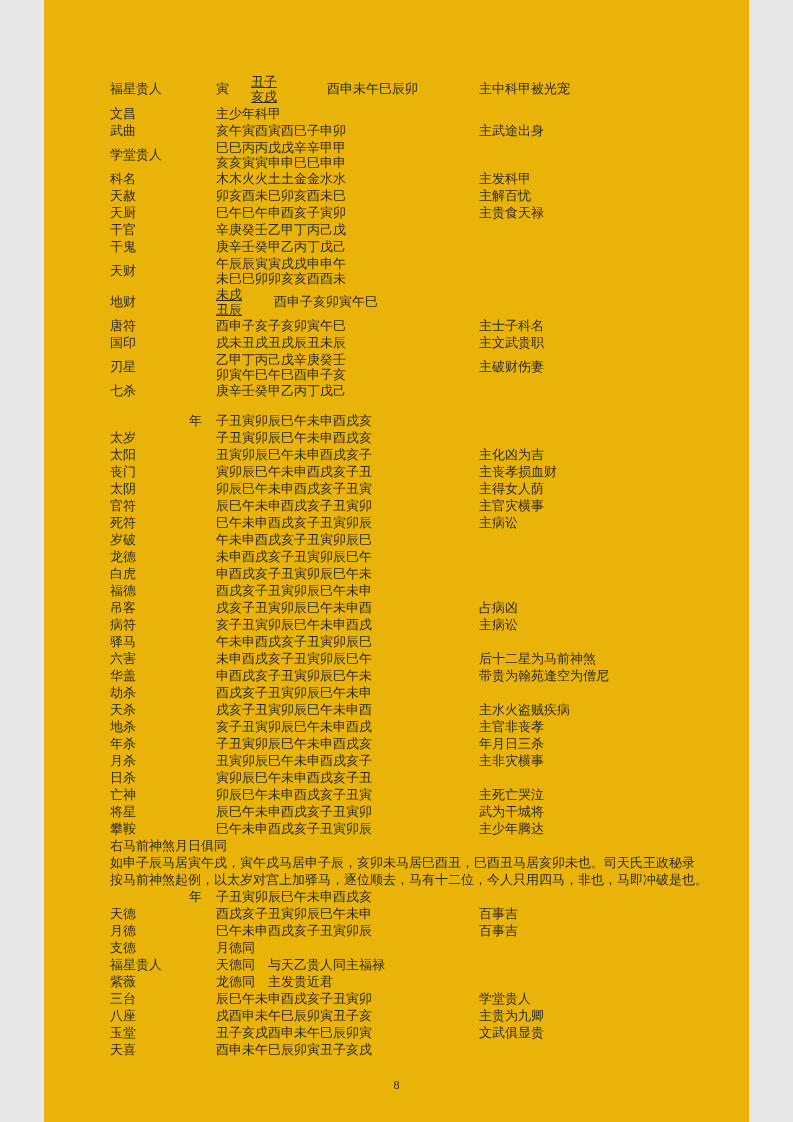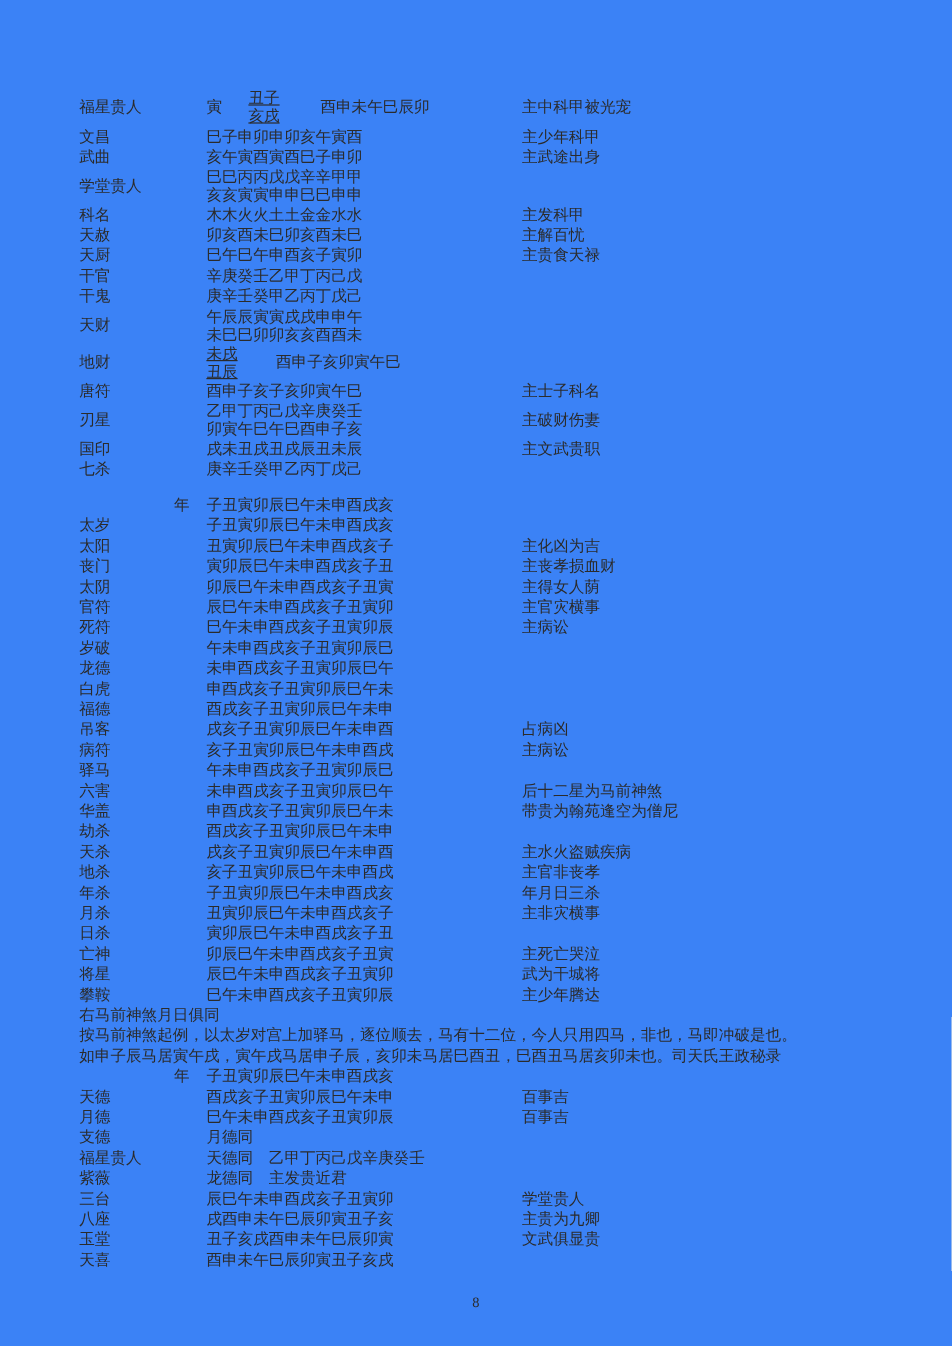--- a/index.html
+++ b/index.html
@@ -1,34 +1,34 @@
 <!DOCTYPE html>
 <html><head>
 <meta charset="utf-8">
 <style>
   html,body{margin:0;padding:0;background:#e8e8e8;}
   .page{
-    position:relative;width:793px;height:1122px;background:#3b82f6;
+    position:relative;width:705px;height:1122px;background:#eab308;
     font-family:"Liberation Serif","DejaVu Serif",serif;
     font-size:13px;color:#2b2b2b;overflow:hidden;margin:0 auto;
   }
   .content{position:absolute;top:72px;left:0;right:0;}
   .row{display:flex;align-items:center;min-height:17px;line-height:17px;}
   .c1{flex:0 0 106px;margin-left:66px;}
   .c1.yr{text-align:right;padding-right:14px;box-sizing:border-box;}
   .c2{flex:0 0 263px;}
   .c3{flex:1 1 auto;white-space:nowrap;}
   .double{min-height:31px;}
   .double .c2 > div{line-height:15px;}
   .fxrow{min-height:33px;}
   .fx{display:flex;align-items:center;}
   .fx .pre{display:inline-block;width:35px;}
   .fx .stack{display:inline-block;text-decoration:underline;}
   .stack div{line-height:15px;}
-  .fx .fxval{margin-left:34px;}
+  .fx .fxval{margin-left:50px;}
   .fx .dcval{margin-left:32px;}
   .para{margin-left:66px;white-space:nowrap;font-family:Liberation Serif, serif;}
   .gap{height:13px;}
   .page-number{position:absolute;top:1078px;left:0;width:100%;text-align:center;font-size:12px;}
 </style>
 </head>
 <body>
 
 <div class="page">
   <div class="content" id="doc-rows">
@@ -39,21 +39,20 @@
           <span class="stack">
             <div>丑子</div>
             <div>亥戌</div>
           </span>
           <span class="fxval">酉申未午巳辰卯</span>
         </div>
         <div class="c3">主中科甲被光宠</div>
       </div>
       <div class="row">
         <div class="c1">文昌</div>
-        <div class="c2">巳子申卯申卯亥午寅酉</div>
         <div class="c3">主少年科甲</div>
       </div>
       <div class="row">
         <div class="c1">武曲</div>
         <div class="c2">亥午寅酉寅酉巳子申卯</div>
         <div class="c3">主武途出身</div>
       </div>
       <div class="row double">
         <div class="c1">学堂贵人</div>
         <div class="c2">
@@ -104,34 +103,34 @@
           </span>
           <span class="dcval">酉申子亥卯寅午巳</span>
         </div>
         <div class="c3"></div>
       </div>
       <div class="row">
         <div class="c1">唐符</div>
         <div class="c2">酉申子亥子亥卯寅午巳</div>
         <div class="c3">主士子科名</div>
       </div>
+      <div class="row">
+        <div class="c1">国印</div>
+        <div class="c2">戌未丑戌丑戌辰丑未辰</div>
+        <div class="c3">主文武贵职</div>
+      </div>
       <div class="row double">
         <div class="c1">刃星</div>
         <div class="c2">
           <div>乙甲丁丙己戊辛庚癸壬</div>
           <div>卯寅午巳午巳酉申子亥</div>
         </div>
         <div class="c3">主破财伤妻</div>
       </div>
       <div class="row">
-        <div class="c1">国印</div>
-        <div class="c2">戌未丑戌丑戌辰丑未辰</div>
-        <div class="c3">主文武贵职</div>
-      </div>
-      <div class="row">
         <div class="c1">七杀</div>
         <div class="c2">庚辛壬癸甲乙丙丁戊己</div>
         <div class="c3"></div>
       </div>
       <div class="gap"></div>
       <div class="row">
         <div class="c1 yr">年</div>
         <div class="c2">子丑寅卯辰巳午未申酉戌亥</div>
         <div class="c3"></div>
       </div>
@@ -252,24 +251,24 @@
       </div>
       <div class="row">
         <div class="c1">攀鞍</div>
         <div class="c2">巳午未申酉戌亥子丑寅卯辰</div>
         <div class="c3">主少年腾达</div>
       </div>
       <div class="row">
         <div class="para">右马前神煞月日俱同</div>
       </div>
       <div class="row">
+        <div class="para">如申子辰马居寅午戌，寅午戌马居申子辰，亥卯未马居巳酉丑，巳酉丑马居亥卯未也。司天氏王政秘录</div>
+      </div>
+      <div class="row">
         <div class="para">按马前神煞起例，以太岁对宫上加驿马，逐位顺去，马有十二位，今人只用四马，非也，马即冲破是也。</div>
-      </div>
-      <div class="row">
-        <div class="para">如申子辰马居寅午戌，寅午戌马居申子辰，亥卯未马居巳酉丑，巳酉丑马居亥卯未也。司天氏王政秘录</div>
       </div>
       <div class="row">
         <div class="c1 yr">年</div>
         <div class="c2">子丑寅卯辰巳午未申酉戌亥</div>
         <div class="c3"></div>
       </div>
       <div class="row">
         <div class="c1">天德</div>
         <div class="c2">酉戌亥子丑寅卯辰巳午未申</div>
         <div class="c3">百事吉</div>
@@ -279,21 +278,21 @@
         <div class="c2">巳午未申酉戌亥子丑寅卯辰</div>
         <div class="c3">百事吉</div>
       </div>
       <div class="row">
         <div class="c1">支德</div>
         <div class="c2">月德同</div>
         <div class="c3"></div>
       </div>
       <div class="row">
         <div class="c1">福星贵人</div>
-        <div class="c2">天德同　乙甲丁丙己戊辛庚癸壬</div>
+        <div class="c2">天德同　与天乙贵人同主福禄</div>
         <div class="c3"></div>
       </div>
       <div class="row">
         <div class="c1">紫薇</div>
         <div class="c2">龙德同　主发贵近君</div>
         <div class="c3"></div>
       </div>
       <div class="row">
         <div class="c1">三台</div>
         <div class="c2">辰巳午未申酉戌亥子丑寅卯</div>

